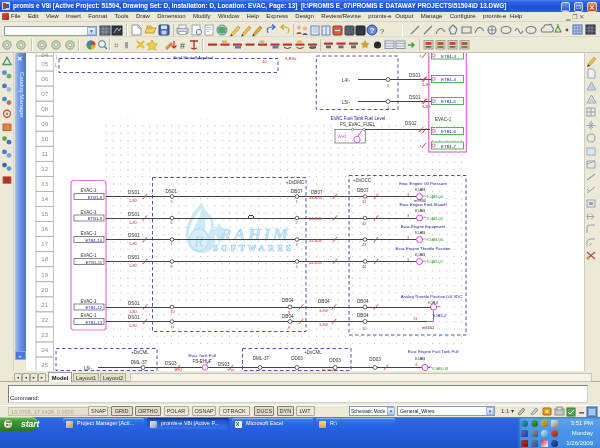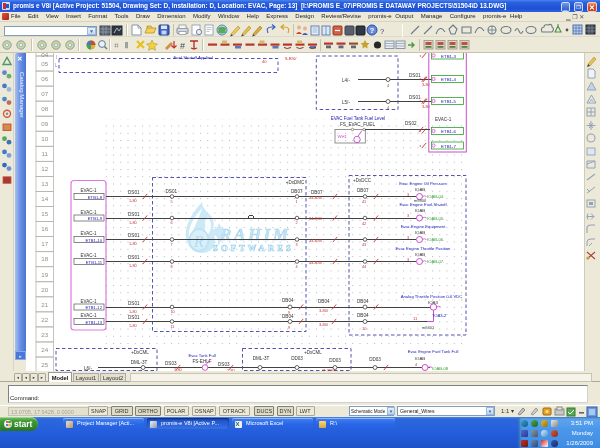--- a/index.html
+++ b/index.html
@@ -358,21 +358,21 @@
   <div class="ab" id="statusbar" style="left:0;top:405px;width:600px;height:12px;background:#ece9d8;border-top:1px solid #fff;"></div>
   <div class="ab" style="left:8px;top:407px;width:110px;height:9px;background:#e4e1d0;border:1px solid #c8c4b0;font-size:5.5px;color:#a8a494;line-height:8px;padding-left:2px;">13.0705, 17.9428, 0.0000</div>
 
   <div class="ab" id="taskbar" style="left:0;top:417px;width:600px;height:31px;background:linear-gradient(180deg,#4a88e8 0%,#2e68dd 6%,#245edc 48%,#1f52c8 100%);"></div>
   <div class="ab" id="startbtn" style="left:0;top:417px;width:38px;height:14px;background:linear-gradient(180deg,#6cbf5a 0%,#3f9a35 30%,#2f8328 80%,#276f22 100%);border-radius:0 7px 7px 0;box-shadow:inset 0 1px 1px rgba(255,255,255,.4);"></div>
   <div class="ab" style="left:4px;top:419.5px;width:8px;height:8px;border-radius:50%;background:radial-gradient(circle at 35% 35%,#fff 0%,#e8e8e8 40%,#b8c8e0 100%);"></div>
   <div class="ab" style="left:5.5px;top:421px;width:2.4px;height:2.4px;background:#e03020;border-radius:1px;"></div>
   <div class="ab" style="left:8.4px;top:421px;width:2.4px;height:2.4px;background:#30a030;border-radius:1px;"></div>
   <div class="ab" style="left:5.5px;top:424px;width:2.4px;height:2.4px;background:#2858c8;border-radius:1px;"></div>
   <div class="ab" style="left:8.4px;top:424px;width:2.4px;height:2.4px;background:#e8b820;border-radius:1px;"></div>
-  <div class="ab" style="left:14px;top:419px;font-size:8.5px;font-weight:bold;color:#fff;">start</div>
+  <div class="ab" style="left:21px;top:419px;font-size:8.5px;font-weight:bold;font-style:italic;color:#fff;">start</div>
 
   <div class="ab" id="tray" style="left:518px;top:417px;width:82px;height:31px;background:linear-gradient(180deg,#61a7ef 0%,#4a97ea 40%,#3f8ce4 100%);box-shadow:inset 2px 1px 2px rgba(0,30,90,.35);"></div>
 <div class="ab" style="left:4px;top:26px;width:93px;height:10px;background:#fff;border:1px solid #7f9db9;"></div>
 <div class="ab" style="left:87px;top:27px;width:9px;height:8px;background:linear-gradient(180deg,#e8f0fb,#c8d8f0);border:1px solid #9ab8e0;color:#3a6ea5;font-size:5px;line-height:7px;text-align:center;">▼</div>
 <svg width="600" height="15" style="position:absolute;left:0;top:22px">
       <rect x="100" y="4" width="10" height="9" fill="#5a6474" stroke="#3a4450"></rect>
       <path d="M100,7 h10 M100,10 h10 M103,4 v9 M106,4 v9" stroke="#98a4b4" stroke-width="0.7"></path>
       <rect x="112" y="4" width="10" height="9" fill="#2e3642" stroke="#202830"></rect>
       <path d="M114,11 l3,-5 l2,3 l2,-3" stroke="#c8d0e0" stroke-width="0.8" fill="none"></path>
       <rect x="126" y="2" width="1" height="12" fill="#c6c3b0"></rect>

